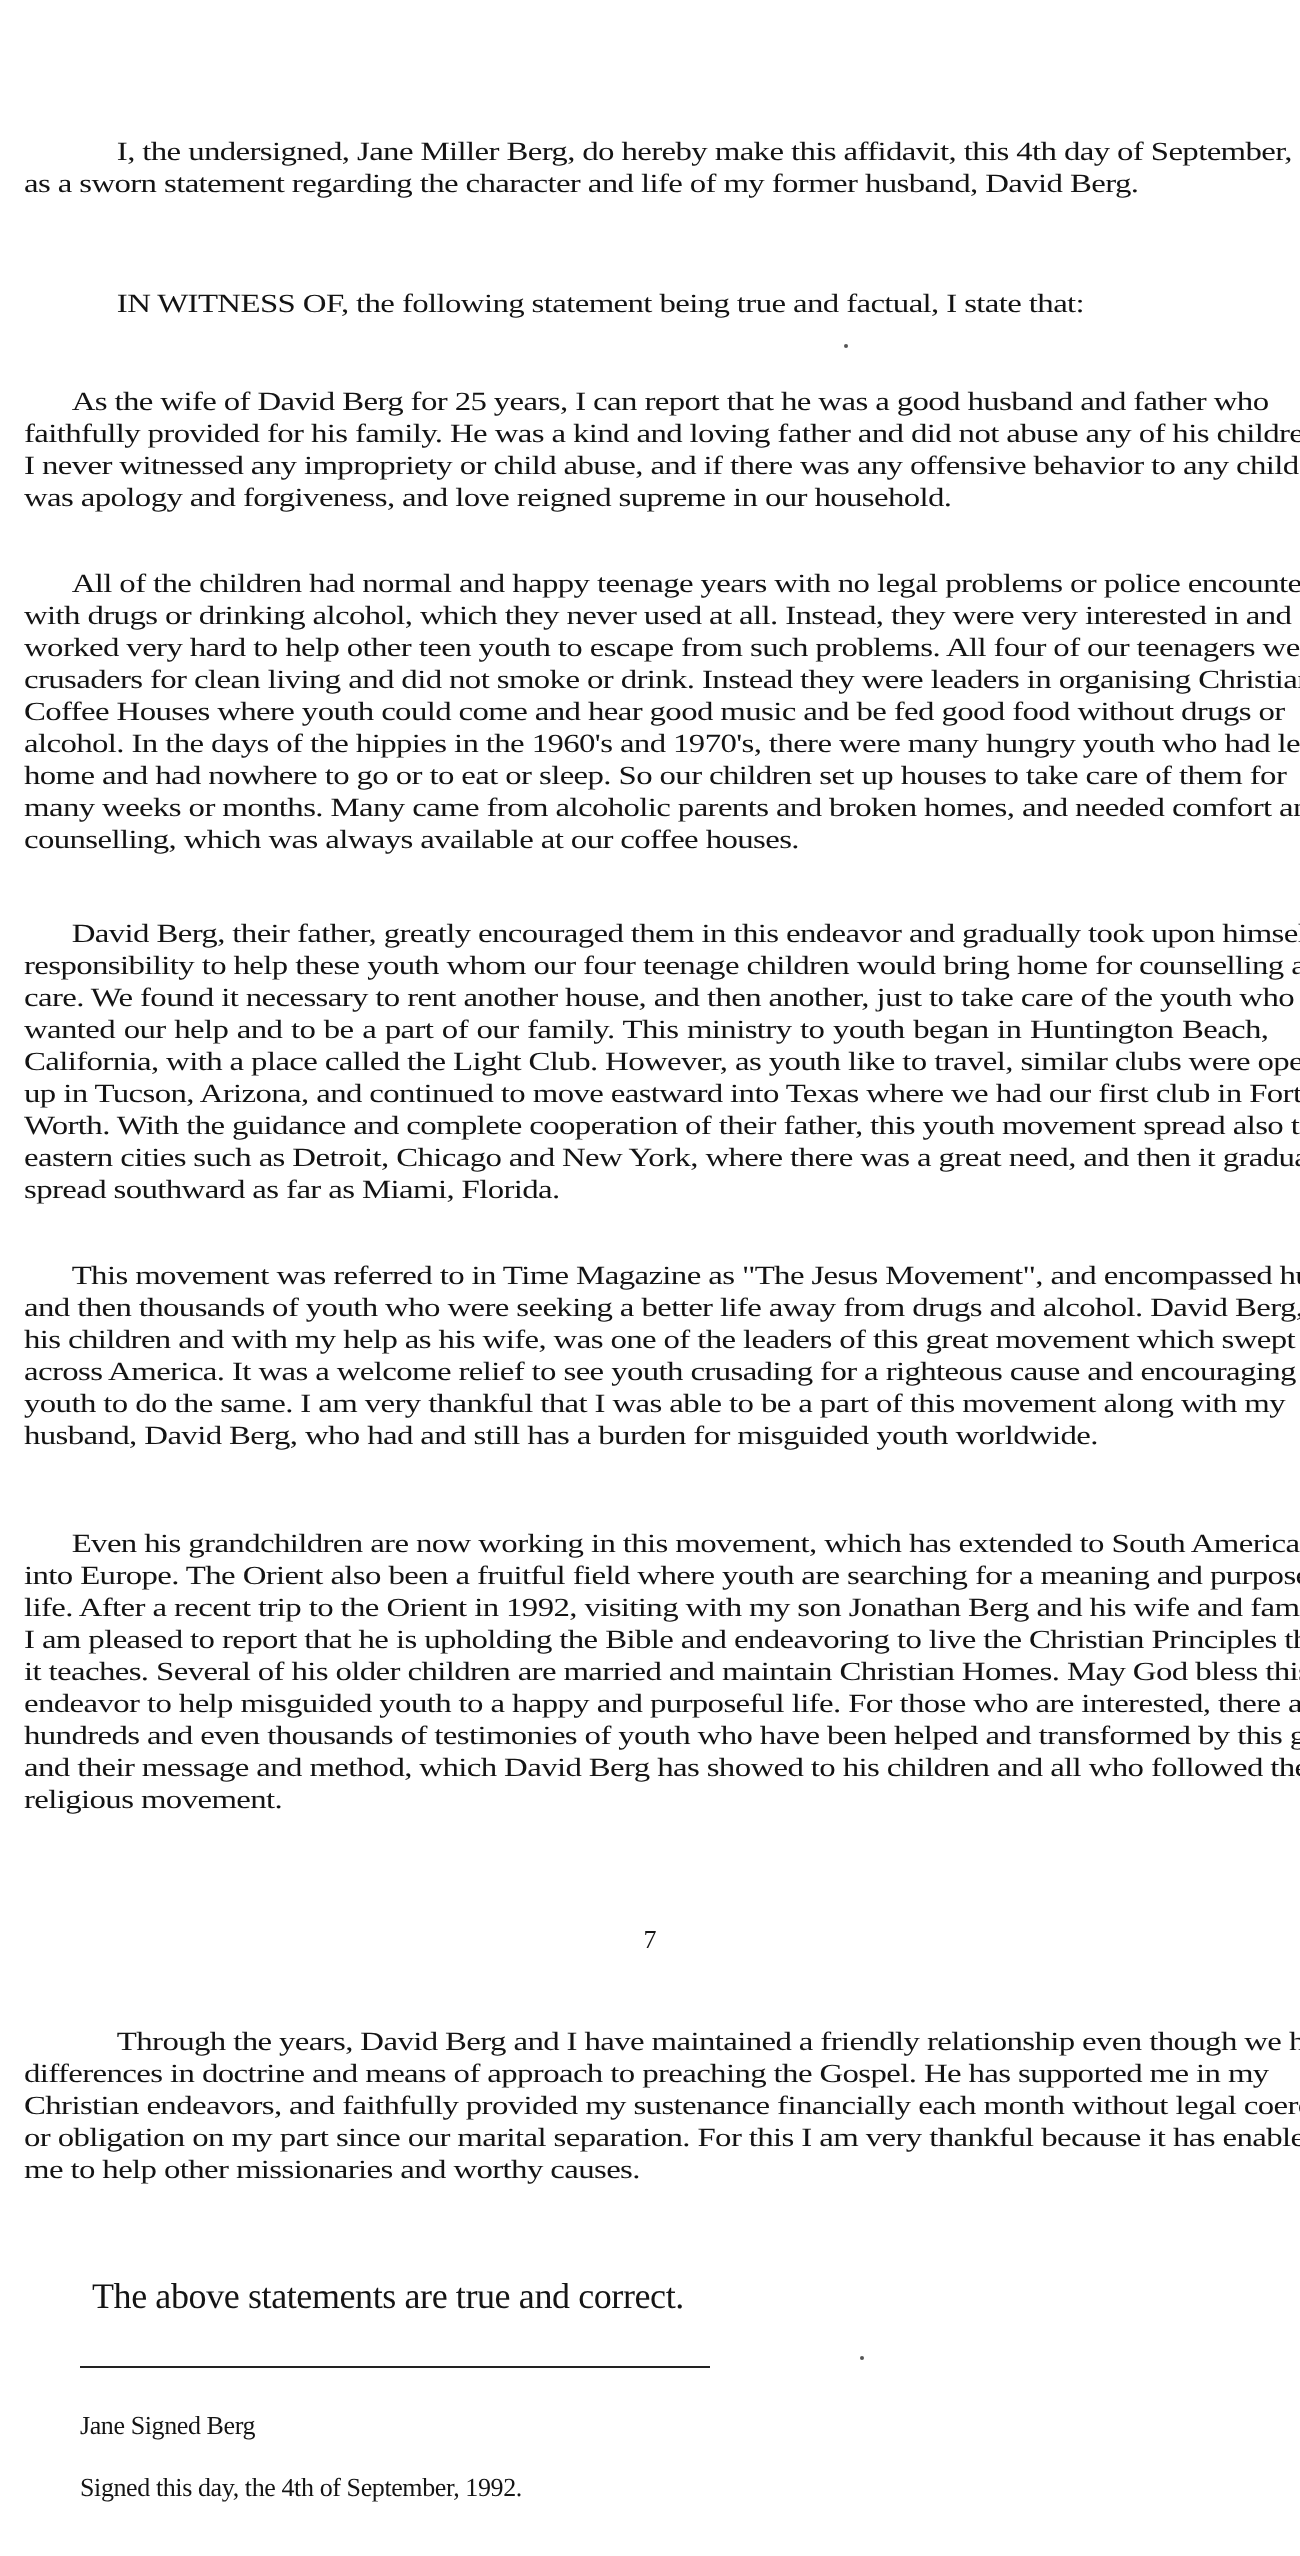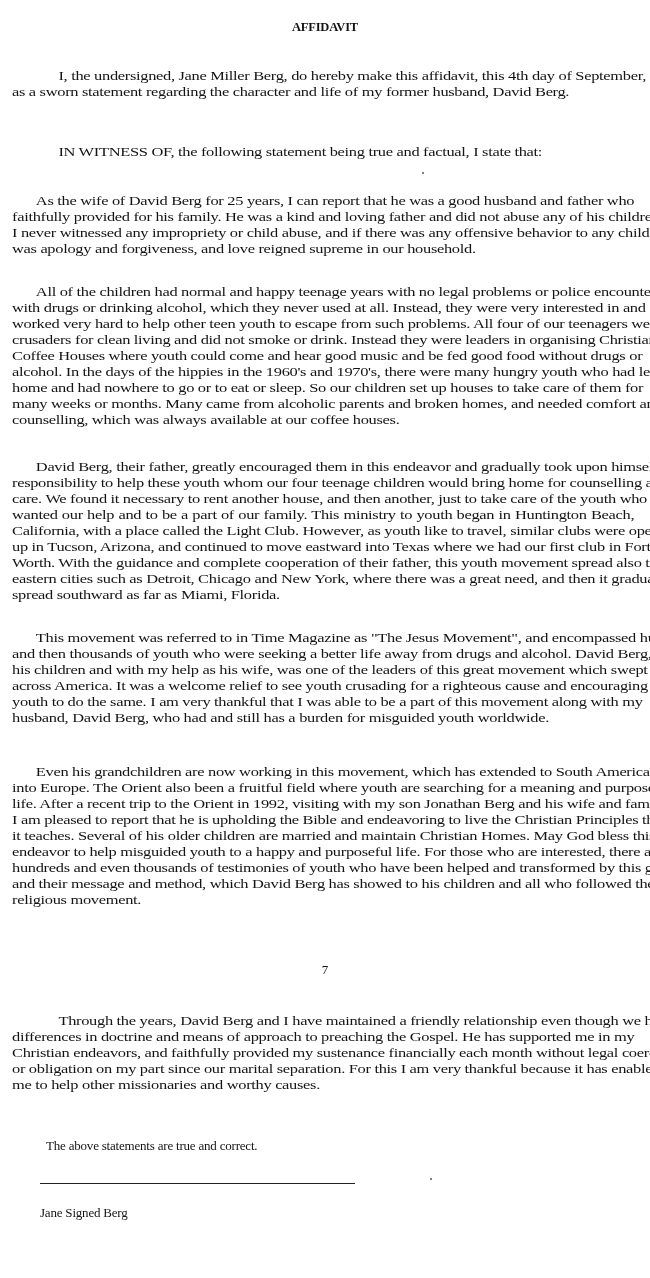--- a/index.html
+++ b/index.html
@@ -66,21 +66,21 @@
       top: 962px;
       left: 0;
       width: 650px;
       text-align: center;
       font-size: 13px;
     }
     .closing {
       position: absolute;
       left: 46px;
       top: 1138px;
-      font-size: 13px;
+      font-size: 18px;
       letter-spacing: -0.2px;
     }
     .signature-line {
       position: absolute;
       left: 40px;
       top: 1183px;
       width: 315px;
       height: 0;
       border-top: 1.4px solid #222;
     }
@@ -104,21 +104,20 @@
       height: 2px;
       background: #555;
       border-radius: 50%;
     }
   </style>
 </head>
 <body>
 
 <div class="page">
 
-  <div class="title">AFFIDAVIT</div>
 
   <div class="block wide" style="top:68px;">
     <span class="line indent-big">I, the undersigned, Jane Miller Berg, do hereby make this affidavit, this 4th day of September, 1992,</span>
     <span class="line last">as a sworn statement regarding the character and life of my former husband, David Berg.</span>
   </div>
 
   <div class="block wide" style="top:144px;">
     <span class="line indent-big last">IN WITNESS OF, the following statement being true and factual, I state that:</span>
   </div>
 
@@ -183,16 +182,17 @@
     <span class="line">or obligation on my part since our marital separation.  For this I am very thankful because it has enabled</span>
     <span class="line last">me to help other missionaries and worthy causes.</span>
   </div>
 
   <div class="closing">The above statements are true and correct.</div>
 
   <div class="signature-line"></div>
 
   <div class="signer-name">Jane Signed Berg</div>
 
+  <div class="signed-date">Signed this day, the 4th of September, 1992.</div>
 
   <span class="speck" style="left:422px; top:172px;"></span>
   <span class="speck" style="left:430px; top:1178px;"></span>
 </div>
 
 </body></html>

